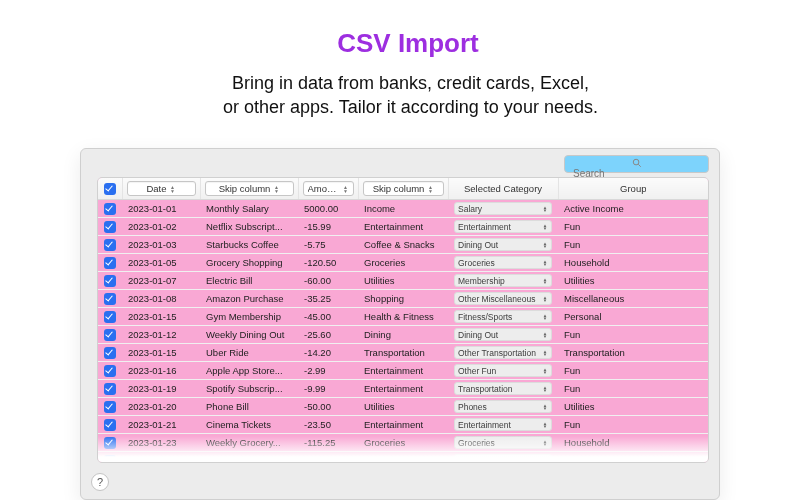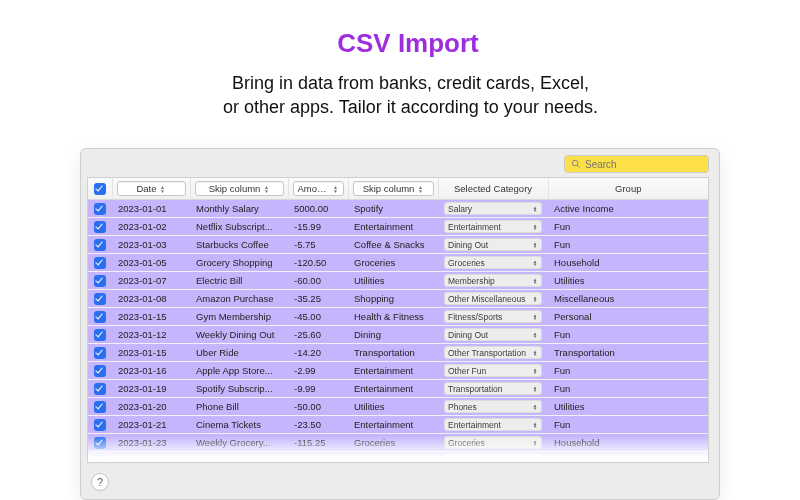--- a/index.html
+++ b/index.html
@@ -42,42 +42,43 @@
       overflow: hidden;
     }
     .search-row {
       display: flex;
       justify-content: flex-end;
       padding: 6px 10px 4px 10px;
     }
     .search {
       display: flex;
       align-items: center;
-      background: #fde047;
+      background: #7dd3fc;
       border: 1px solid #c8c8c8;
       border-radius: 4px;
       padding: 2px 6px;
       width: 145px;
       height: 18px;
+      flex-direction: column;
     }
     .search svg { width: 10px; height: 10px; flex: 0 0 auto; }
     .search input {
       border: none; outline: none;
       font-size: 10px;
       margin-left: 4px;
       width: 100%;
       color: #666;
       background: transparent;
     }
     .table-wrap {
       flex: 1 1 auto;
-      margin: 0 10px 6px 6px;
-      background: #c4b5fd;
+      margin: 0 10px 6px 16px;
+      background: #f9a8d4;
       border: 1px solid #d0d0d0;
-      border-radius: 0;
+      border-radius: 5px;
       overflow: hidden;
       position: relative;
     }
     table {
       width: 100%;
       border-collapse: collapse;
       table-layout: fixed;
       font-size: 9.5px;
     }
     thead th {
@@ -291,21 +292,21 @@
               </div>
           </th>
         </tr>
       </thead>
       <tbody id="tbody">
           <tr>
             <td style="text-align:center"><span class="chk"></span></td>
             <td>2023-01-01</td>
             <td>Monthly Salary</td>
             <td>5000.00</td>
-            <td>Spotify</td>
+            <td>Income</td>
             <td><span class="pill">
                 <span class="txt">Salary</span>
                 <span class="caret">
                   <span>▲</span>
                   <span>▼</span>
                 </span>
               </span></td>
             <td>Active Income</td>
           </tr>
           <tr>

